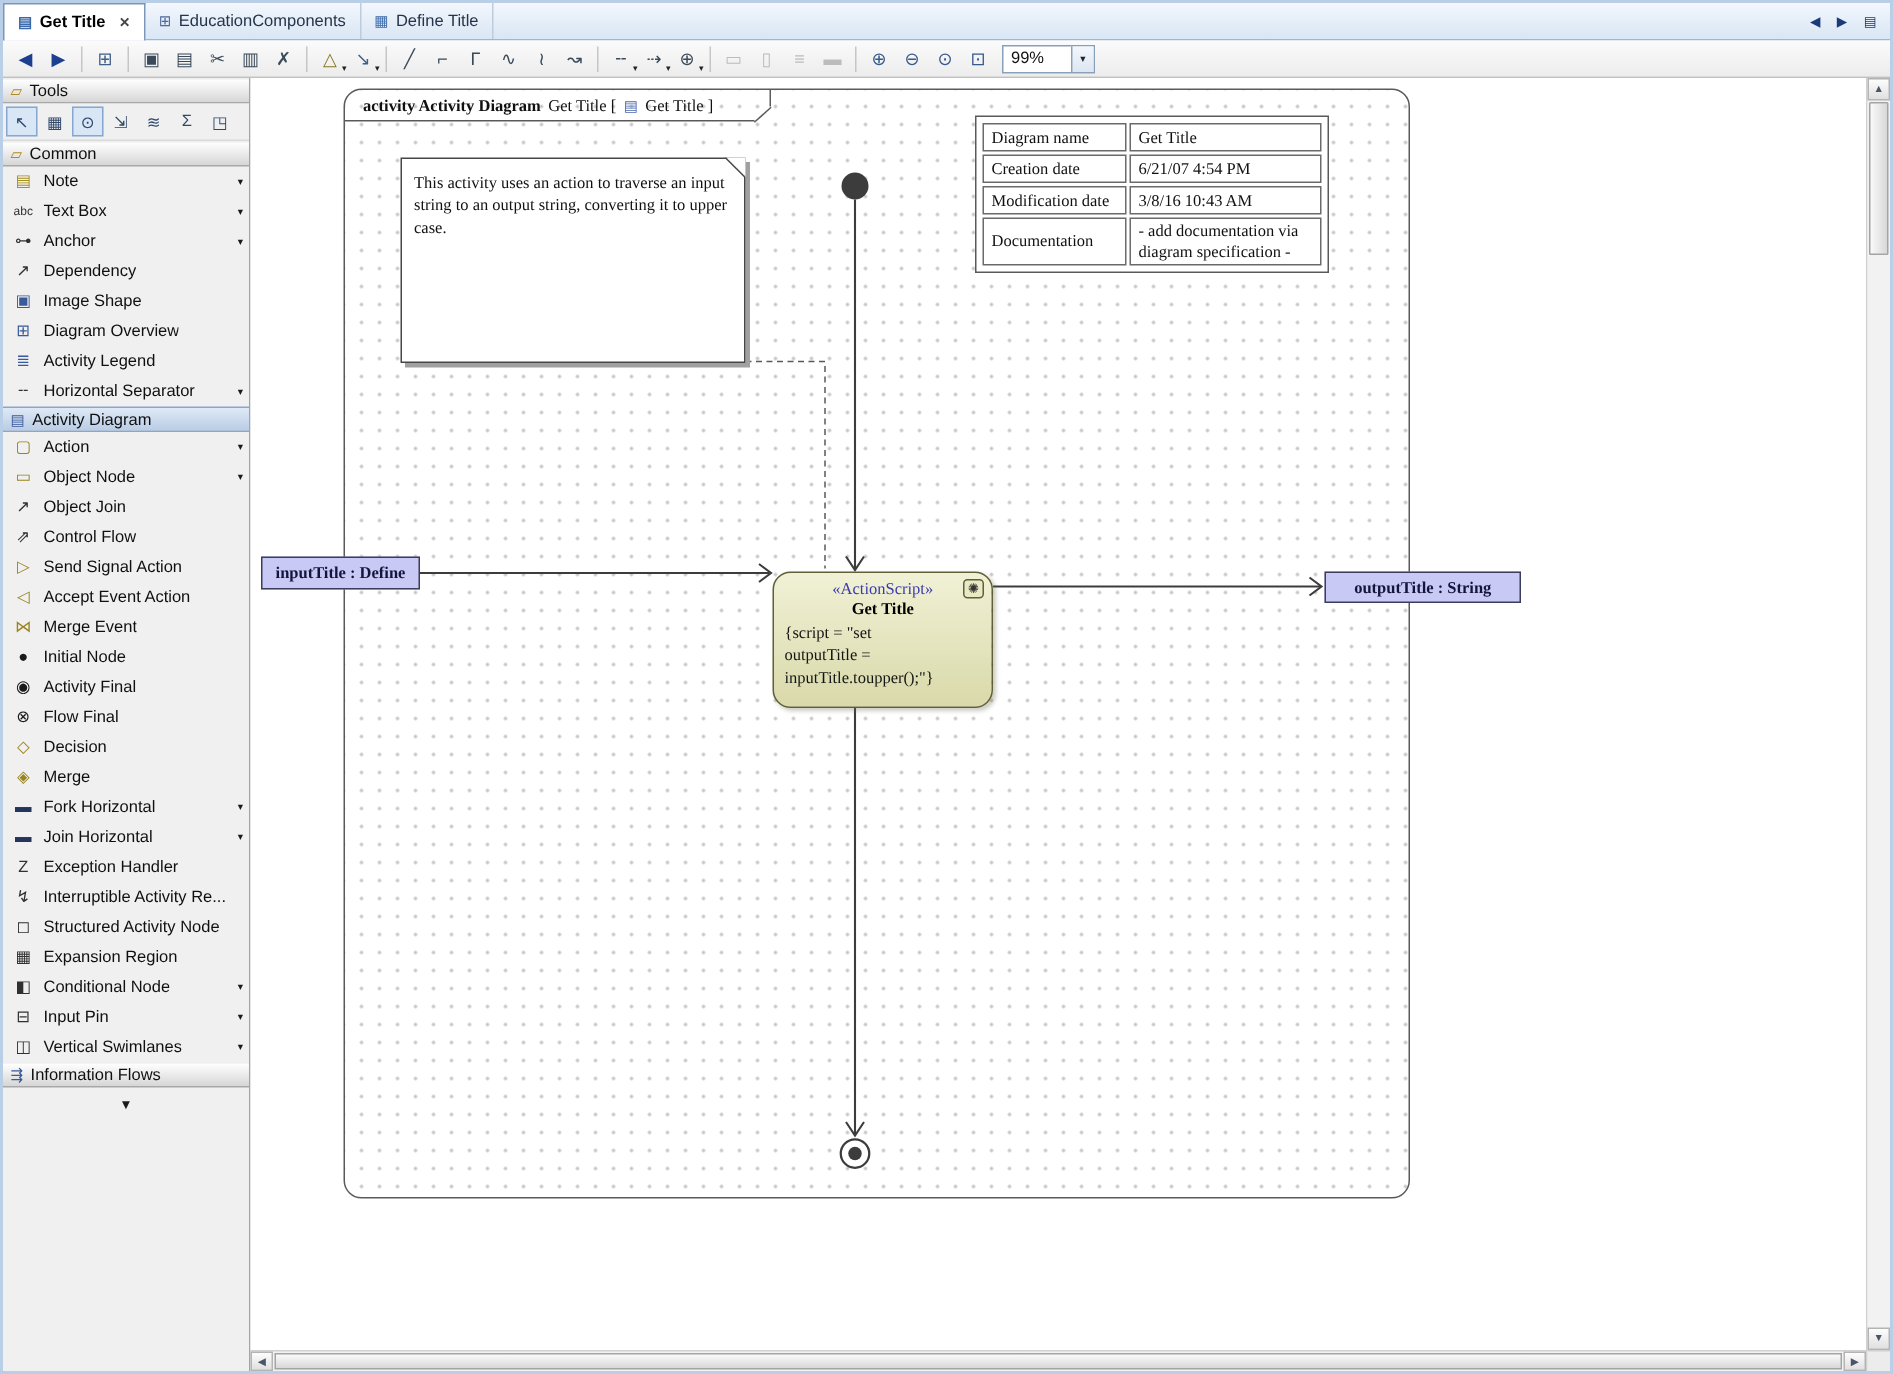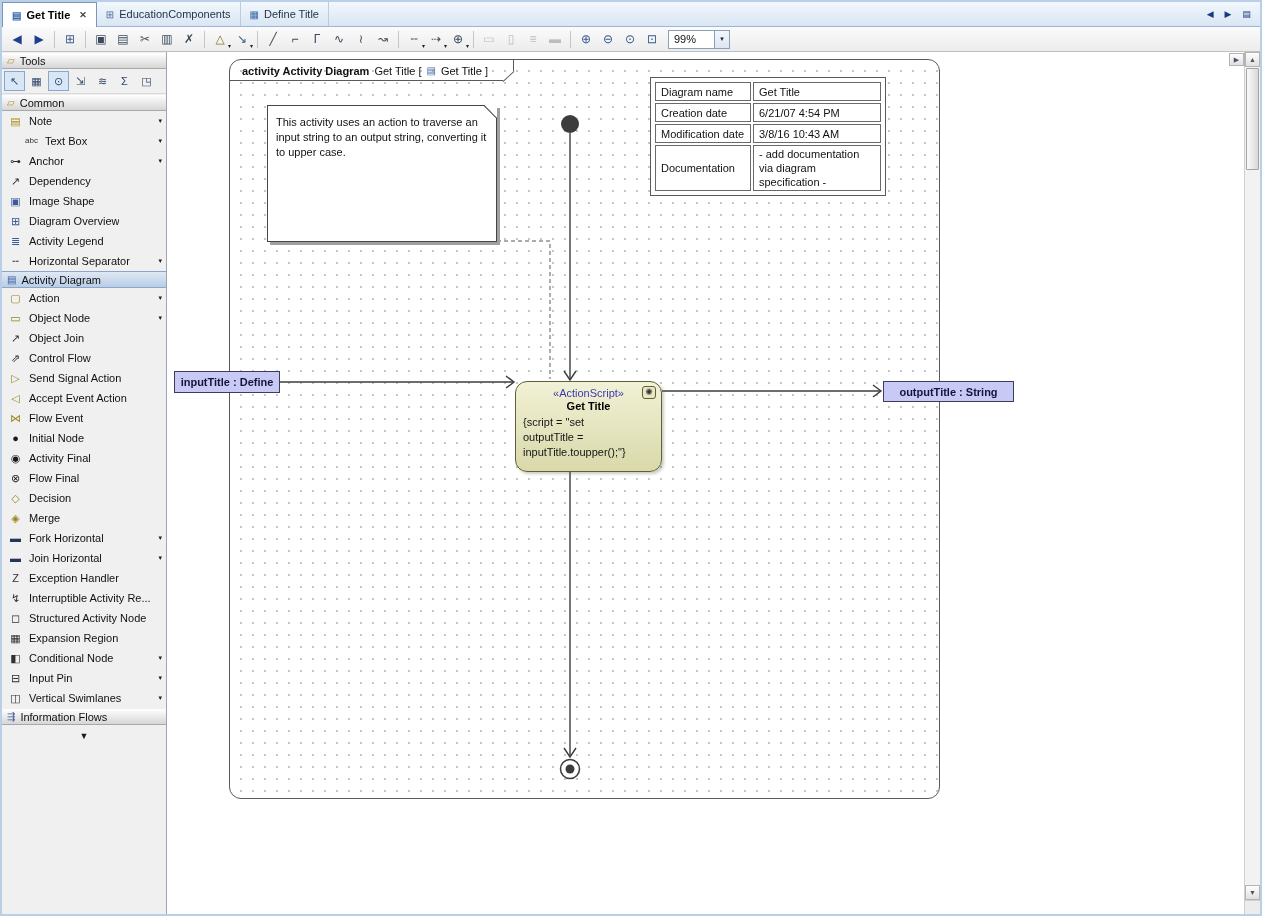--- a/index.html
+++ b/index.html
@@ -32,37 +32,37 @@
   .tb-dd{display:none;position:absolute;right:-1px;bottom:0;font-size:6px;color:#222;}
   .tb-dd.dropdown{display:block;}
   .tb-sep{width:1px;height:17px;background:#c6c6c6;margin:0 4px;}
   .zoom-select{display:flex;align-items:center;border:1px solid #88a0b8;background:#fff;height:19px;width:62px;margin-left:5px;}
   .zoom-select .val{flex:1;padding:0 5px;}
   .zoom-select .arrow{width:15px;height:100%;background:linear-gradient(#f3f7fc,#dce6f2);border-left:1px solid #88a0b8;
     display:flex;align-items:center;justify-content:center;font-size:7px;color:#223;}
   
   .main{display:flex;height:862px;}
   .palette{width:165px;background:#f0f0f0;border-right:1px solid #9aa6b4;overflow:hidden;flex:none;}
-  .center{flex:1;display:flex;flex-direction:row;min-width:0;}
+  .center{flex:1;display:flex;flex-direction:column;min-width:0;font-family:Liberation Serif, serif;}
   .canvas{flex:1;position:relative;background:#ffffff;overflow:hidden;}
   .vcol{width:16px;flex:none;display:flex;flex-direction:column;background:#f0f0f0;border-left:1px solid #d0d0d0;}
   
   .pal-header{height:17px;display:flex;align-items:center;gap:5px;padding:0 5px;
     background:linear-gradient(#ffffff,#d6d6d6);border-top:1px solid #efefef;border-bottom:1px solid #a8a8a8;color:#101010;}
   .pal-header.selected{background:linear-gradient(#dfe9f5,#b9cde6);border-top:1px solid #8aa6c8;border-bottom:1px solid #8aa6c8;}
   .ph-icon{font-size:10px;color:#b08c20;}
   .ph-icon.blue{color:#3a5a9a;}
   .pal-tools-row{display:flex;gap:1px;padding:2px 2px;background:#f0f0f0;border-bottom:1px solid #dadada;}
   .pal-tool-btn{width:21px;height:20px;display:flex;align-items:center;justify-content:center;
     font-size:11px;color:#30486a;border:1px solid transparent;}
   .pal-tool-btn.selected{background:#d9e6f6;border:1px solid #86a8d0;}
   .pal-list{}
   .pal-item{height:20px;display:flex;align-items:center;gap:6px;padding:0 4px 0 6px;color:#101010;}
   .pal-item .glyph{width:15px;text-align:center;font-size:11px;line-height:1;}
-  .pal-item .glyph.small{font-size:8px;margin-left:16px;}
+  .pal-item .glyph.small{font-size:8px;}
   .pal-item .lbl{white-space:nowrap;overflow:hidden;}
   .pal-item .dd{display:none;margin-left:auto;font-size:7px;color:#1a1a1a;}
   .pal-item .dd.dropdown{display:block;}
   .pal-more{text-align:center;padding:6px 0;font-size:9px;color:#1a1a1a;}
   
   .frame{position:absolute;left:62px;top:7px;width:711px;height:740px;border:1px solid #5a5a5a;border-radius:12px;
     background-image:radial-gradient(circle,#c6c6c6 1px,transparent 1.2px);background-size:12px 12px;background-position:5px 5px;z-index:0;}
   .frame-tab{position:absolute;left:0;top:0;height:21px;width:284px;display:flex;align-items:center;gap:5px;
     padding:0 16px 0 12px;z-index:3;}
   .ft-b{position:absolute;left:0;bottom:0;width:calc(100% - 11px);height:1px;background:#5a5a5a;}
@@ -423,21 +423,21 @@
   </div>
 
   <div class="pal-item">
     <span class="glyph" style="color: rgb(154, 132, 32);">◁</span>
     <span class="lbl">Accept Event Action</span>
 
   </div>
 
   <div class="pal-item">
     <span class="glyph" style="color: rgb(154, 132, 32);">⋈</span>
-    <span class="lbl">Flow Event</span>
+    <span class="lbl">Merge Event</span>
 
   </div>
 
   <div class="pal-item">
     <span class="glyph" style="color: rgb(26, 26, 26);">●</span>
     <span class="lbl">Initial Node</span>
 
   </div>
 
   <div class="pal-item">

